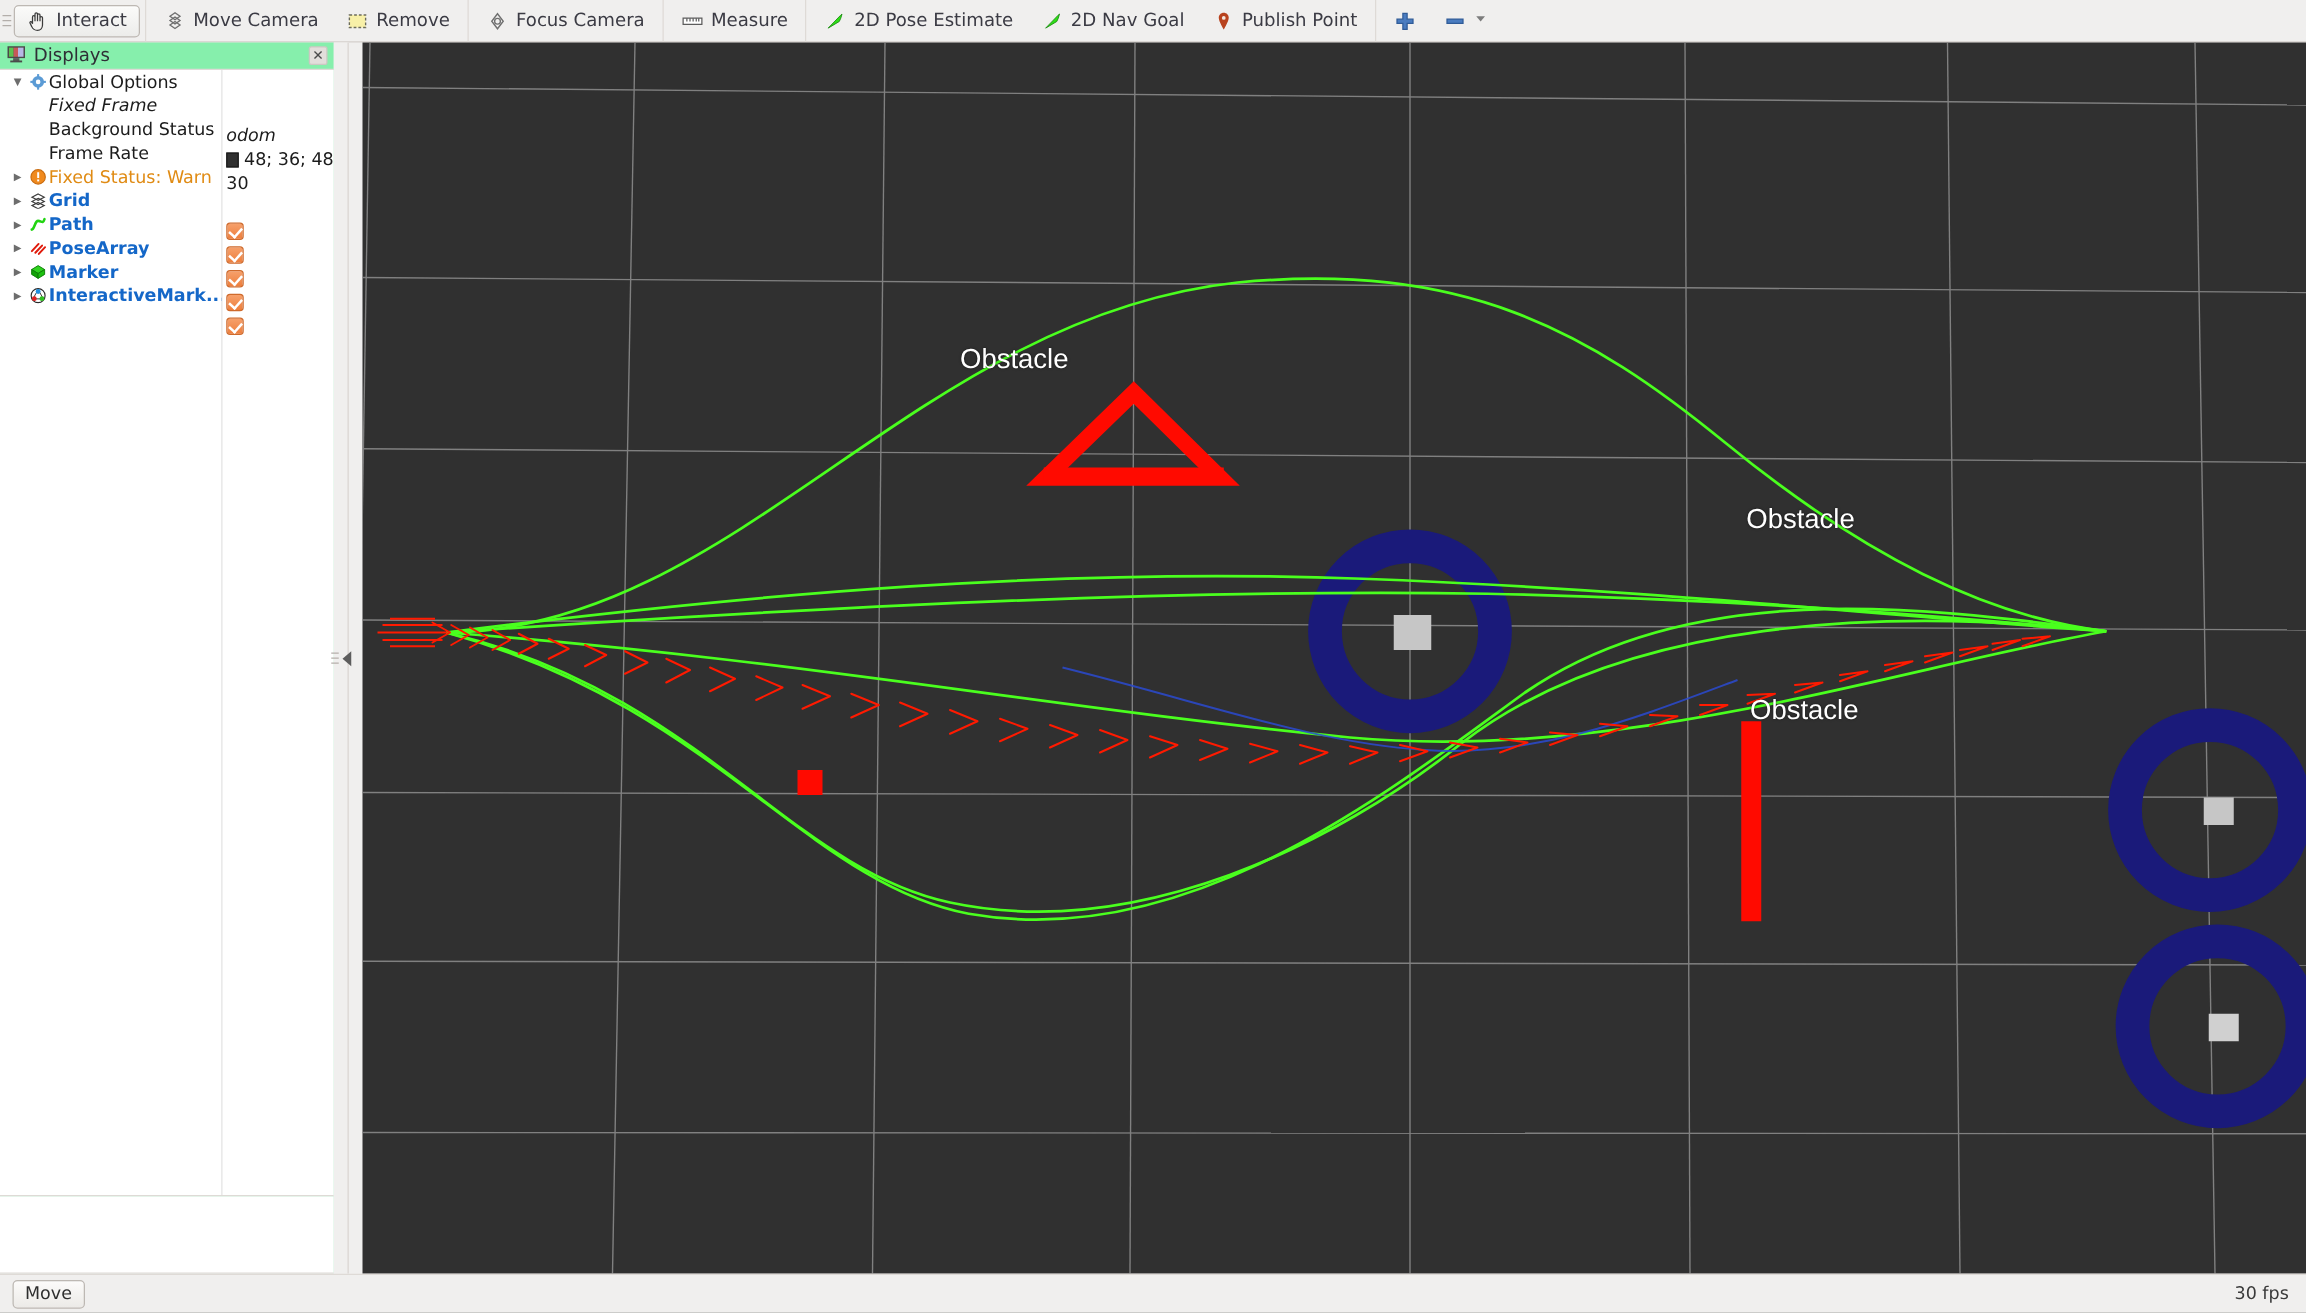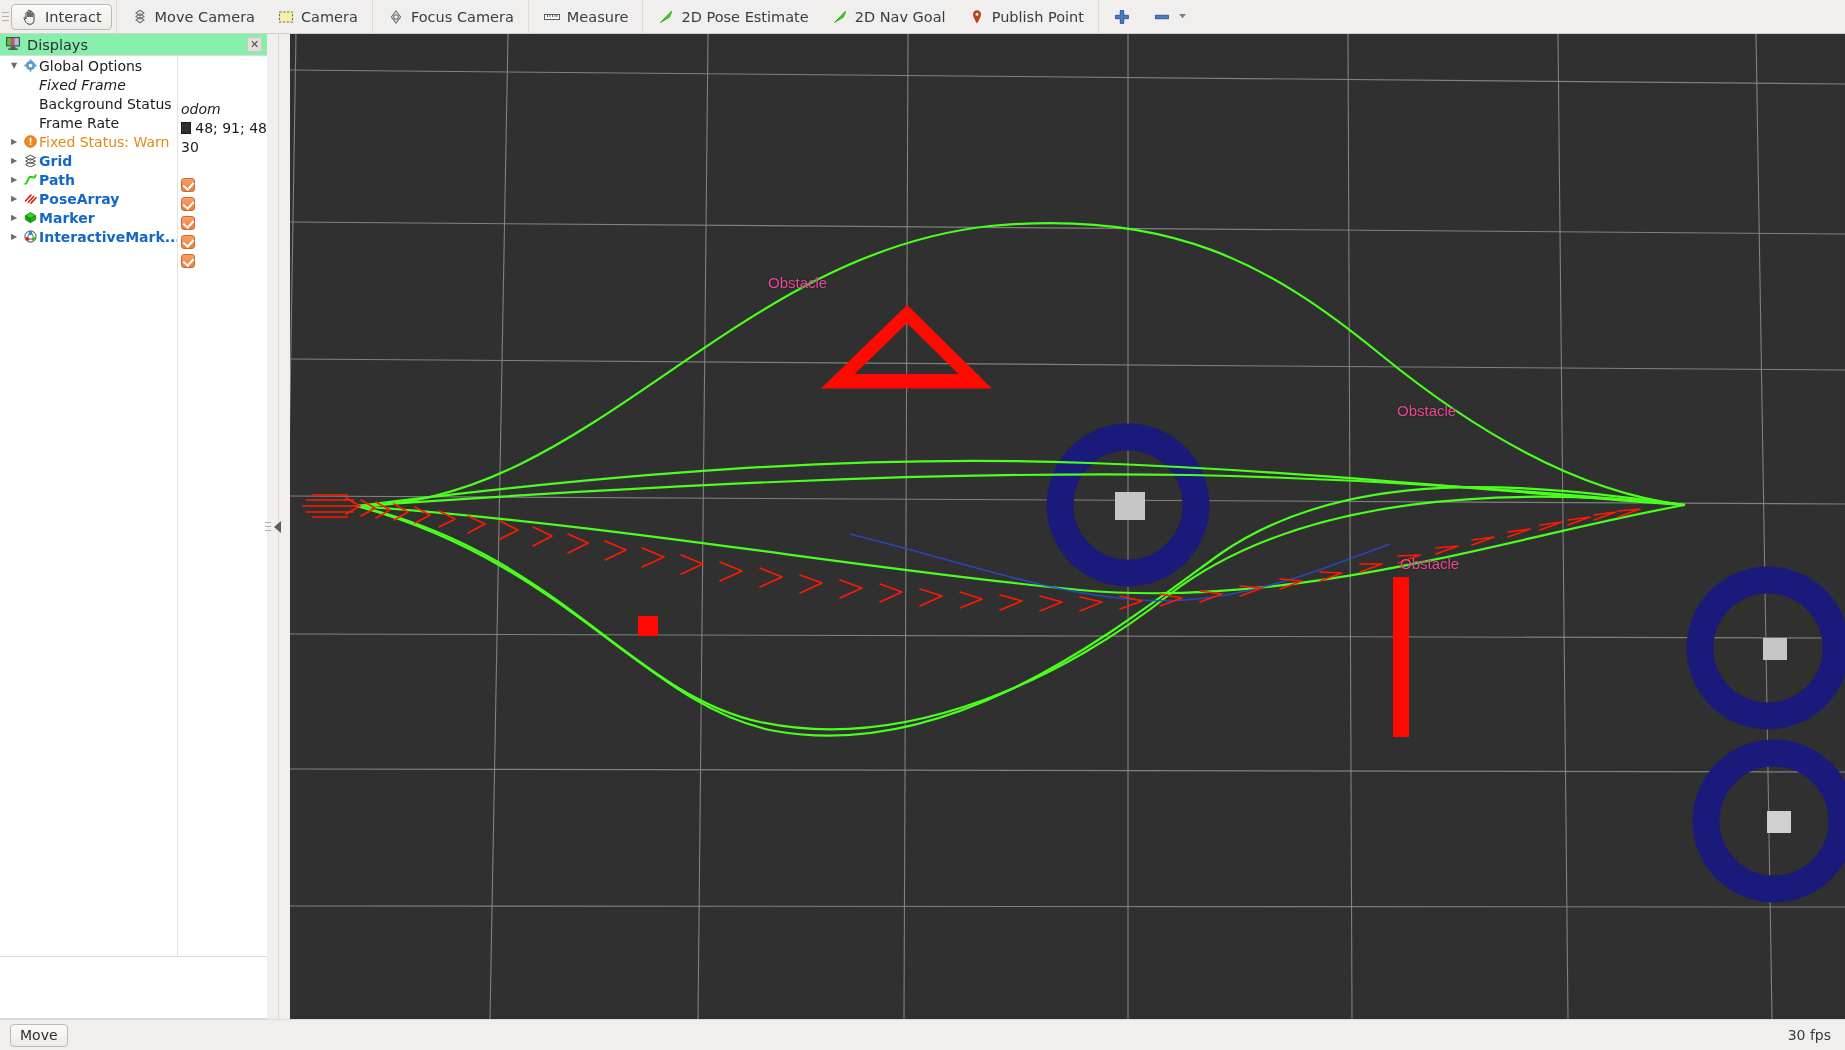--- a/index.html
+++ b/index.html
@@ -117,21 +117,21 @@
   #splitter-inner { display:flex; align-items:center; gap:2px; }
 
   
   #view {
     position: absolute; left: 290px; top: 34px;
     width: 1555px; height: 985px;
     background: #303030; overflow: hidden;
   }
   #view svg { display:block; }
   .vlabel {
-    position: absolute; color: #ec4899; font-size: 15px;
+    position: absolute; color: #ffffff; font-size: 22px;
     font-family: "Liberation Sans", sans-serif;
     text-shadow: 0 0 2px rgba(0,0,0,.6);
     white-space: nowrap;
   }
 
   
   #statusbar {
     position: absolute; left: 0; top: 1019px; width: 1845px; height: 31px;
     background: #f0efee; border-top: 1px solid #dedad6;
     display: flex; align-items: center; padding: 0 10px;
@@ -179,21 +179,21 @@
       </span>
       <span>Move Camera</span>
     </div>
 
     <div class="tb-btn">
       <span class="tb-ico">
         <svg viewBox="0 0 18 18" width="18" height="18">
           <rect x="2.5" y="4" width="13" height="10" fill="#f8f0a8" stroke="#6b6b5a" stroke-width="1.1" stroke-dasharray="2.2 1.6"></rect>
         </svg>
       </span>
-      <span>Camera</span>
+      <span>Remove</span>
     </div>
 
     <div class="tb-sep"></div>
 
     <div class="tb-btn">
       <span class="tb-ico">
         <svg viewBox="0 0 18 18" width="18" height="18">
           <g fill="none" stroke="#6f6f6f" stroke-width="1.1">
             <path d="M9 3 L13.6 9 L9 15 L4.4 9 Z"></path>
             <circle cx="9" cy="9" r="2.3"></circle>
@@ -314,21 +314,21 @@
         <span class="label">Fixed Frame</span>
         <span class="value">odom</span>
       </div>
 
       <div class="row" style="padding-left:6px;">
         <span class="arrow"></span>
         <span class="ico"></span>
         <span class="label">Background Status</span>
         <span class="value">
           <span class="swatch"></span>
-          <span>48; 91; 48</span>
+          <span>48; 36; 48</span>
         </span>
       </div>
 
       <div class="row" style="padding-left:6px;">
         <span class="arrow"></span>
         <span class="ico"></span>
         <span class="label">Frame Rate</span>
         <span class="value">30</span>
       </div>
 

